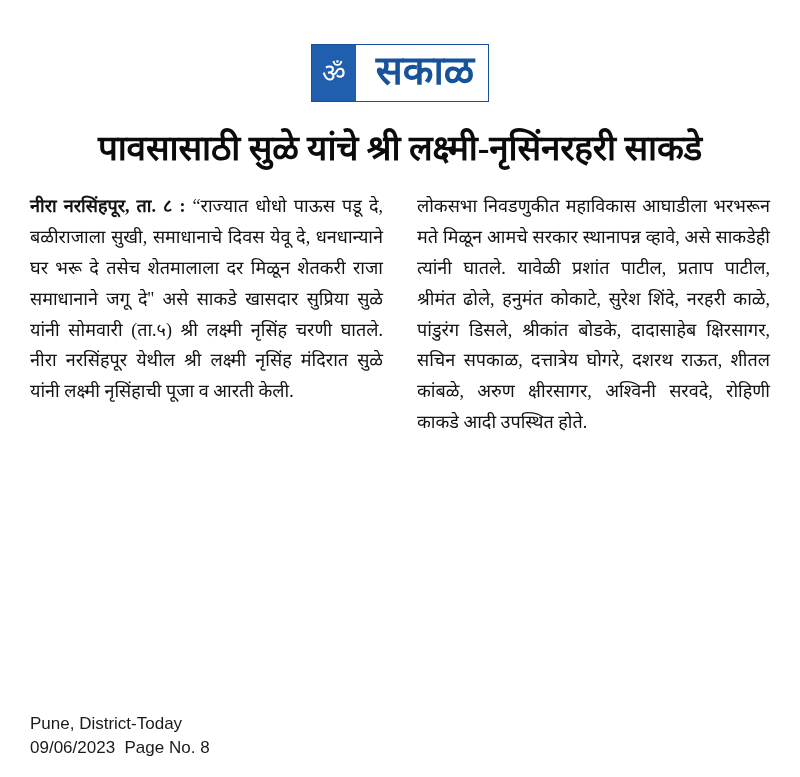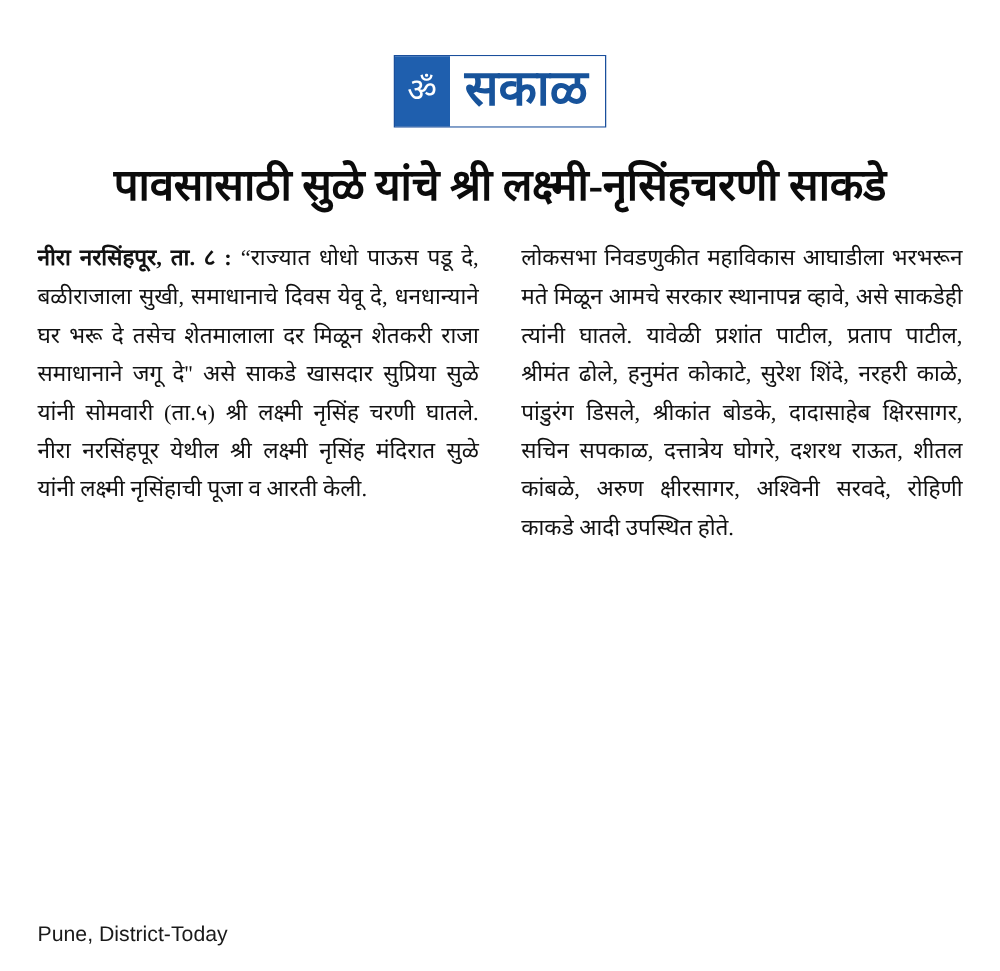--- a/index.html
+++ b/index.html
@@ -50,21 +50,21 @@
     font-family: "DejaVu Sans", sans-serif;
     padding: 6px 0;
   }
   .logo-word {
     background: #ffffff;
     color: #17539b;
     font-family: "Liberation Serif", serif;
     font-weight: bold;
     font-size: 40px;
     line-height: 1;
-    padding: 6px 14px 10px 12px;
+    padding: 6px 14px 10px 20px;
     letter-spacing: 0px;
     white-space: nowrap;
   }
 
   
   .headline {
     width: 100%;
     text-align: center;
     font-family: "Liberation Serif", serif;
     font-weight: bold;
@@ -120,31 +120,32 @@
 
 <div class="page">
 
   <div class="masthead">
     <div class="logo-box">
       <div class="logo-mark">ॐ</div>
       <div class="logo-word">सकाळ</div>
     </div>
   </div>
 
-  <div class="headline">पावसासाठी सुळे यांचे श्री लक्ष्मी-नृसिंहचरणी साकडे</div>
+  <div class="headline">पावसासाठी सुळे यांचे श्री लक्ष्मी-नृसिंनरहरी साकडे</div>
 
   <div class="columns">
 
     <div class="col">
       <p><span class="dateline">नीरा नरसिंहपूर, ता. ८ : </span><span>“राज्यात धोधो पाऊस पडू दे, बळीराजाला सुखी, समाधानाचे दिवस येवू दे, धनधान्याने घर भरू दे तसेच शेतमालाला दर मिळून शेतकरी राजा समाधानाने जगू दे'' असे साकडे खासदार सुप्रिया सुळे यांनी सोमवारी (ता.५) श्री लक्ष्मी नृसिंह चरणी घातले. नीरा नरसिंहपूर येथील श्री लक्ष्मी नृसिंह मंदिरात सुळे यांनी लक्ष्मी नृसिंहाची पूजा व आरती केली.</span></p>
     </div>
 
     <div class="col">
       <p><span>लोकसभा निवडणुकीत महाविकास आघाडीला भरभरून मते मिळून आमचे सरकार स्थानापन्न व्हावे, असे साकडेही त्यांनी घातले. यावेळी प्रशांत पाटील, प्रताप पाटील, श्रीमंत ढोले, हनुमंत कोकाटे, सुरेश शिंदे, नरहरी काळे, पांडुरंग डिसले, श्रीकांत बोडके, दादासाहेब क्षिरसागर, सचिन सपकाळ, दत्तात्रेय घोगरे, दशरथ राऊत, शीतल कांबळे, अरुण क्षीरसागर, अश्विनी सरवदे, रोहिणी काकडे आदी उपस्थित होते.</span></p>
     </div>
 
   </div>
 
   <div class="footer">
     <div>Pune, District-Today</div>
+    <div>09/06/2023  Page No. 8</div>
   </div>
 
 </div>
 
 </body></html>

